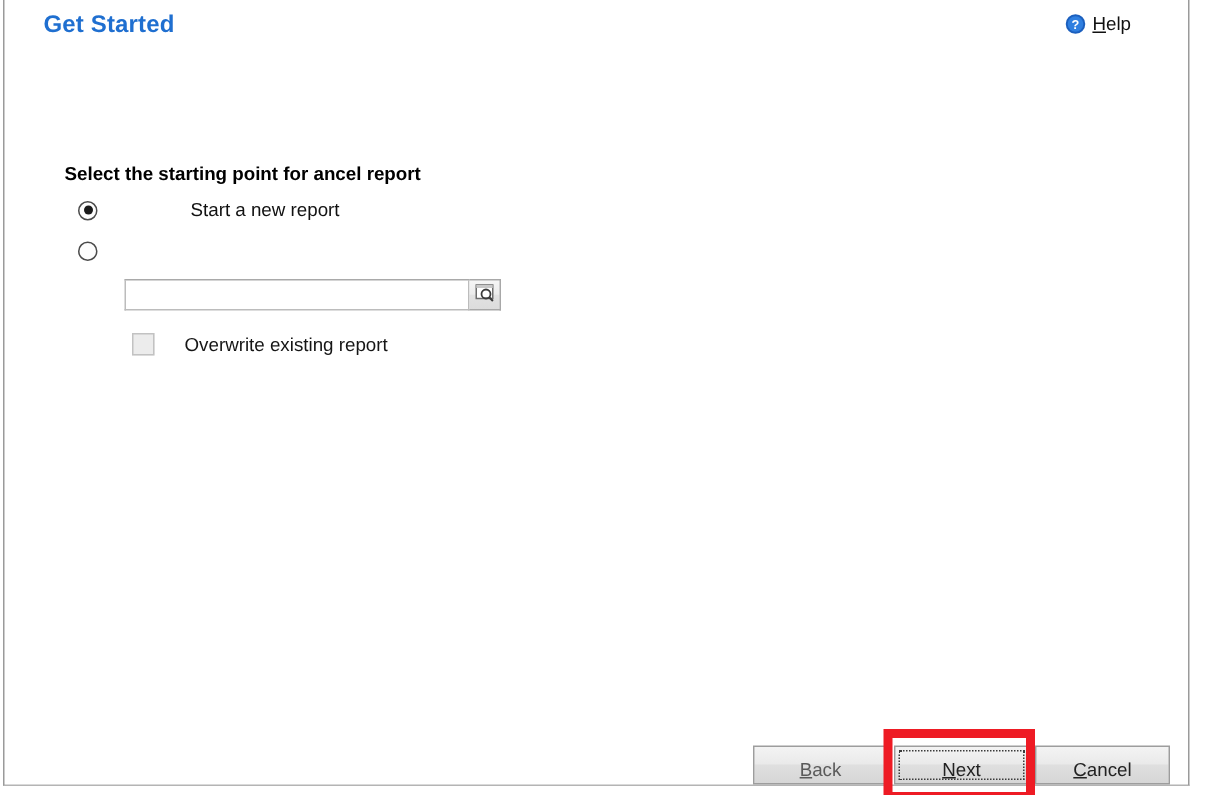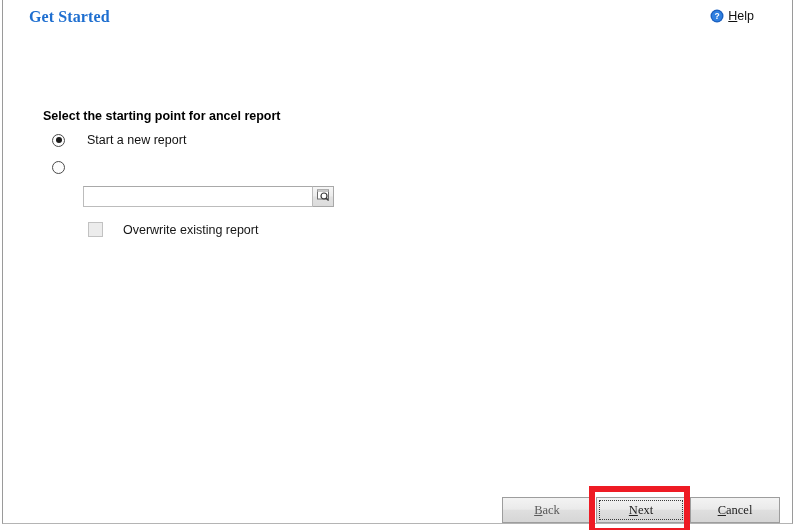--- a/index.html
+++ b/index.html
@@ -38,21 +38,20 @@
   
   .page-title {
     position: absolute;
     left: 26px;
     top: 8px;
     font-size: 16px;
     font-weight: bold;
     color: #1f6fd0;
     letter-spacing: 0.1px;
     white-space: nowrap;
-    font-family: Liberation Serif, serif;
   }
 
   .help-link {
     position: absolute;
     right: 38px;
     top: 9px;
     display: flex;
     align-items: center;
     gap: 4px;
     font-size: 12.5px;
@@ -91,20 +90,21 @@
     color: #000000;
     white-space: nowrap;
   }
 
   
   .radio-row {
     position: absolute;
     display: flex;
     align-items: center;
     cursor: pointer;
+    gap: 40px;
   }
   .radio-row.r1 { left: 49px; top: 133px; }
   .radio-row.r2 { left: 49px; top: 161px; }
 
   .radio {
     width: 13px;
     height: 13px;
     border-radius: 50%;
     border: 1px solid #4a4a4a;
     background: #fdfdfd;
@@ -200,28 +200,28 @@
     height: 27px;
   }
   .btn {
     position: absolute;
     top: 0;
     width: 90px;
     height: 26px;
     box-sizing: border-box;
     border: 1px solid #9d9d9d;
     background: linear-gradient(to bottom, #f3f3f3 0%, #eaeaea 47%, #dfdfdf 50%, #d6d6d6 100%);
-    font-family: Liberation Serif, serif;
+    font-family: Liberation Sans, sans-serif;
     font-size: 12.5px;
     color: #222222;
     display: flex;
-    align-items: center;
+    align-items: flex-start;
     justify-content: center;
     cursor: pointer;
-    padding: 0;
+    padding: 8px;
   }
   .btn.back   { left: 499px; color: #5a5a5a; }
   .btn.next   { left: 593px; }
   .btn.cancel { left: 687px; }
 
   .btn.next .focus-ring {
     position: absolute;
     left: 2px;
     top: 2px;
     right: 2px;

